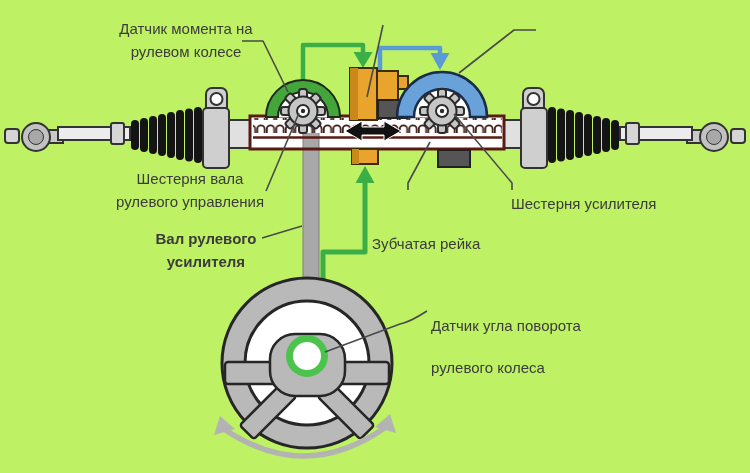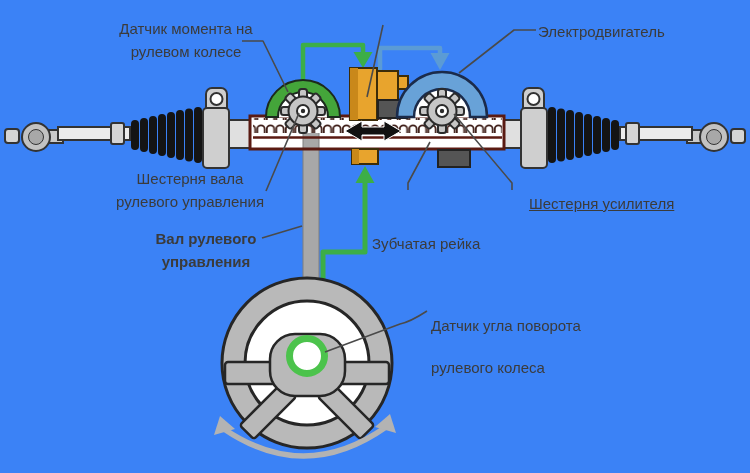--- a/index.html
+++ b/index.html
@@ -1,17 +1,17 @@
 <!DOCTYPE html>
 <html><head>
 <meta charset="utf-8">
 <style>
   html,body{margin:0;padding:0;background:#fff;}
   #stage{
-    position:relative;width:750px;height:473px;background:#3b82f6;overflow:hidden;
+    position:relative;width:750px;height:473px;background:#bef264;overflow:hidden;
     font-family:"Liberation Sans",sans-serif;
   }
   #diagram-svg{position:absolute;left:0;top:0;}
   .lbl{
     position:absolute;font-size:15px;line-height:23px;color:#3b3b3b;
     white-space:nowrap;
   }
   .lbl span{display:block;}
   .center{text-align:center;}
   .wide-lines span{line-height:29px;margin-top:13px;}
@@ -174,39 +174,36 @@
     <path d="M427,311 Q410,322 400,324 L325,352"></path>
   </g>
 </svg>
 
   <div class="lbl center" style="left:103px;top:17px;width:166px;">
     <span>Датчик момента на</span>
     <span>рулевом колесе</span>
   </div>
 
 
-  <div class="lbl" style="left:538px;top:20px;">
-    <span>Электродвигатель</span>
-  </div>
 
   <div class="lbl center" style="left:112px;top:167px;width:156px;">
     <span>Шестерня вала</span>
     <span>рулевого управления</span>
   </div>
 
   <div class="lbl center" style="left:128px;top:227px;width:156px;font-weight:bold;">
     <span>Вал рулевого</span>
-    <span>управления</span>
+    <span>усилителя</span>
   </div>
 
   <div class="lbl" style="left:372px;top:192px;margin-top:40px;">
     <span>Зубчатая рейка</span>
   </div>
 
-  <div class="lbl" style="left:529px;top:192px;text-decoration:underline;">
+  <div class="lbl" style="left:511px;top:192px;">
     <span>Шестерня усилителя</span>
   </div>
 
   <div class="lbl wide-lines" style="left:431px;top:298px;">
     <span>Датчик угла поворота</span>
     <span>рулевого колеса</span>
   </div>
 
 </div>
 

